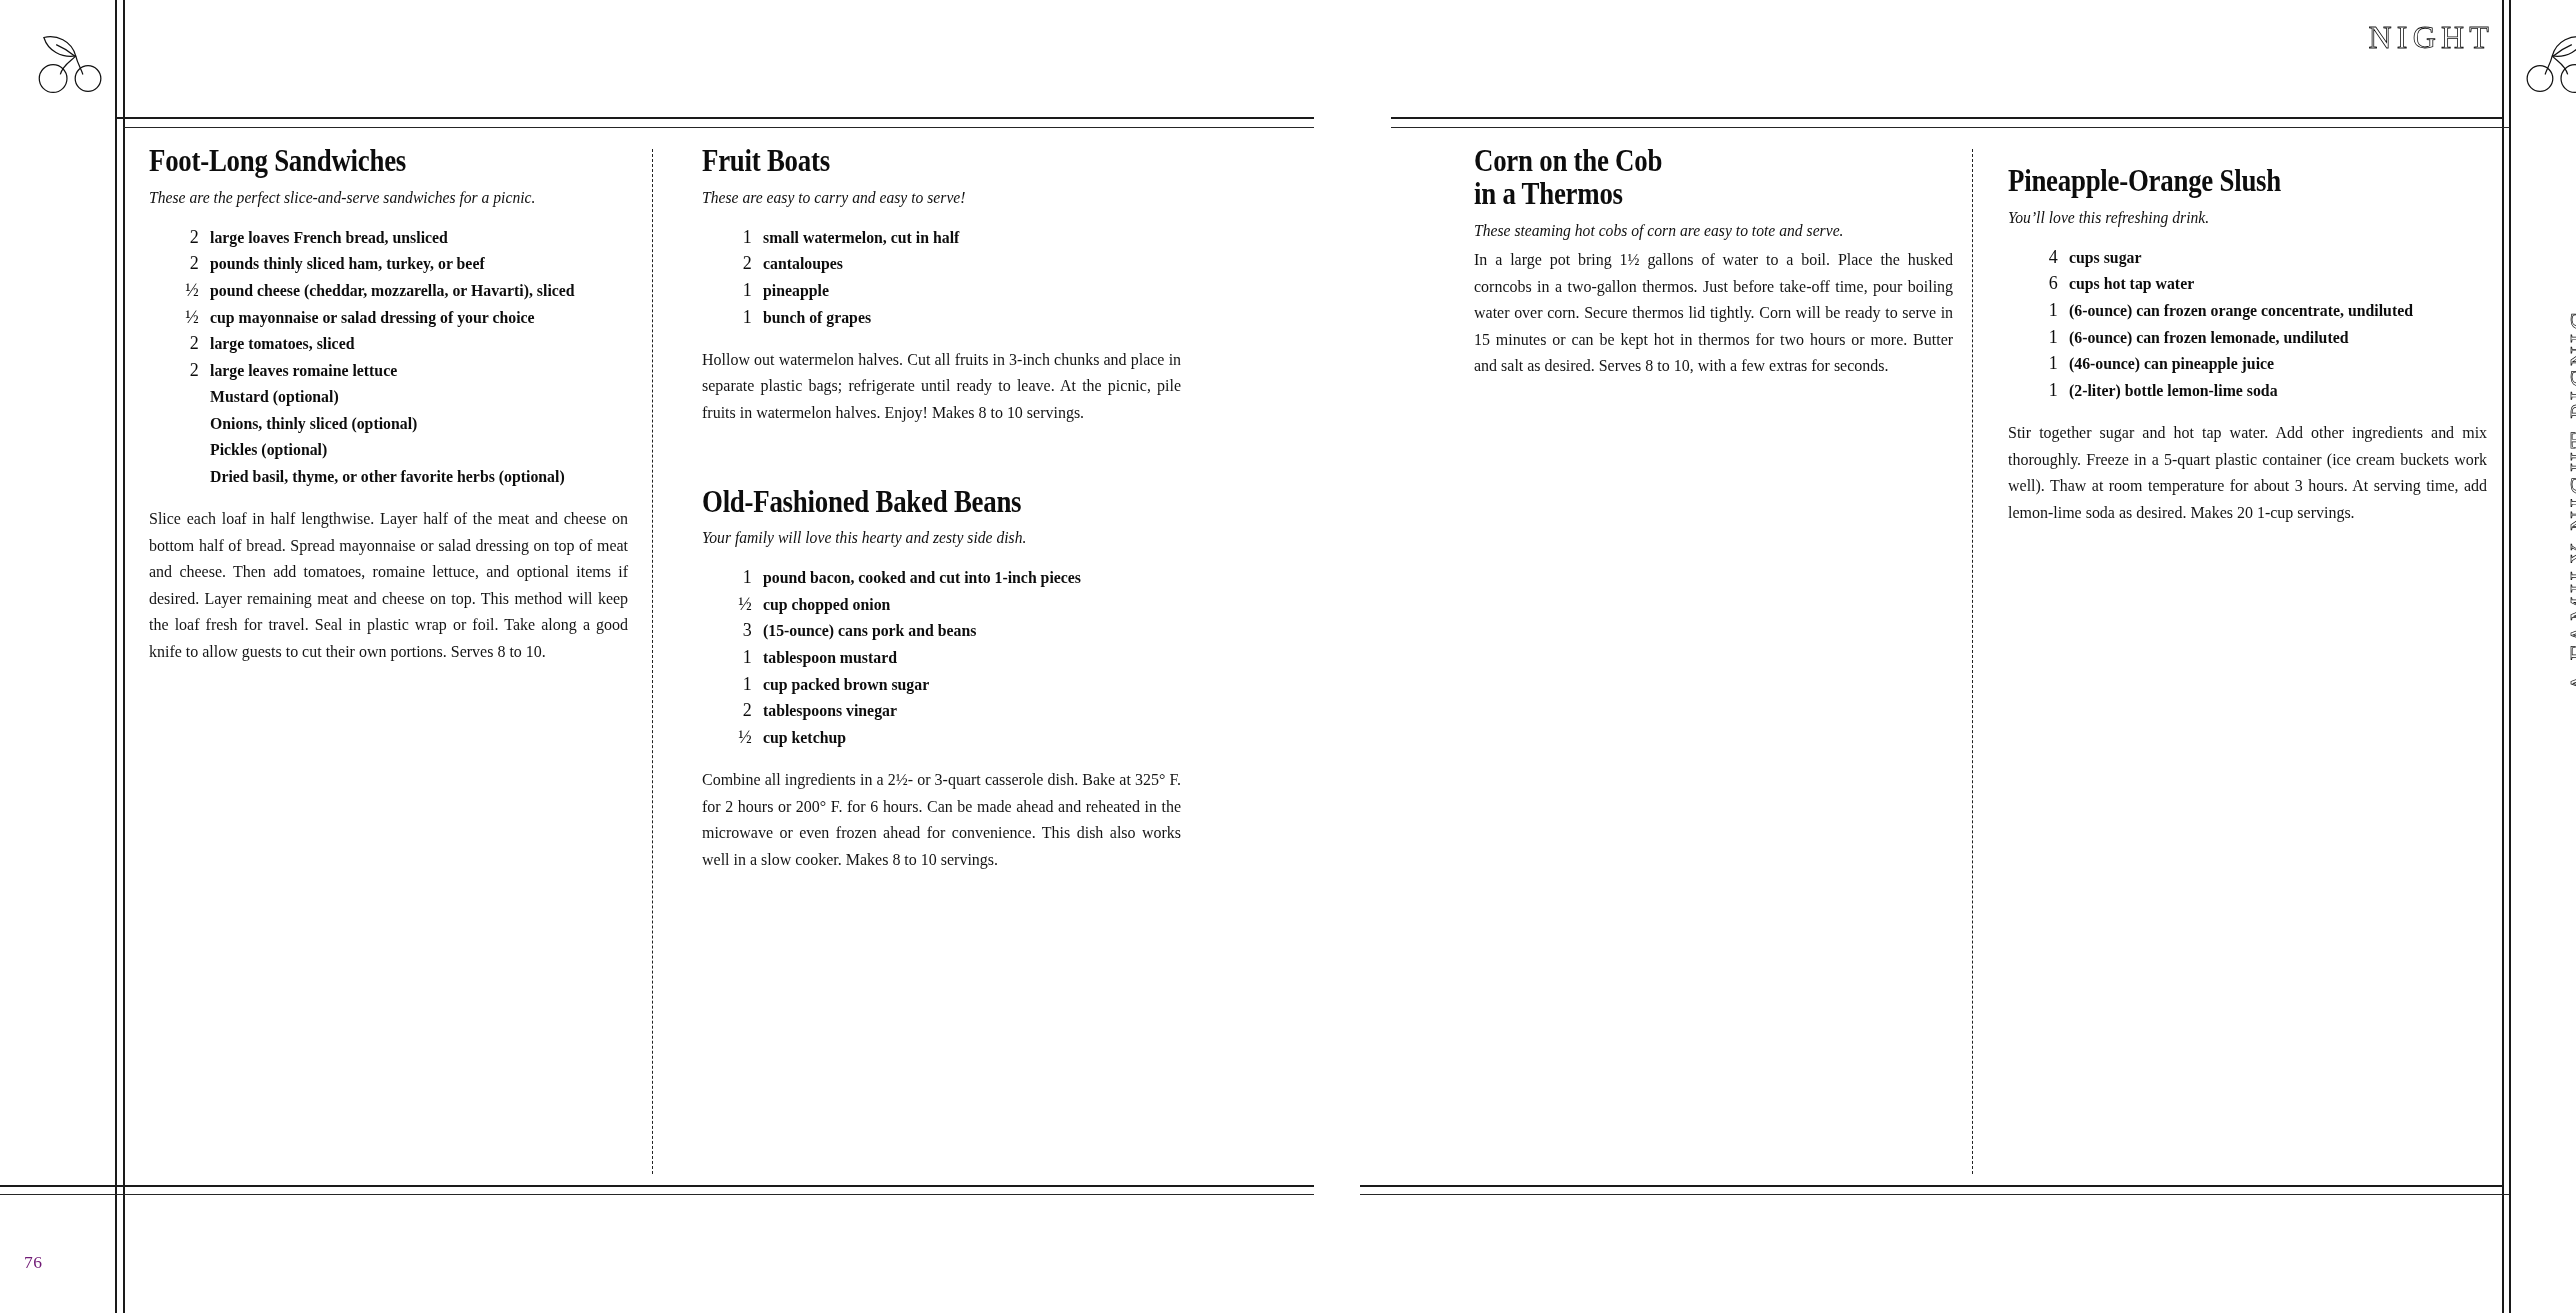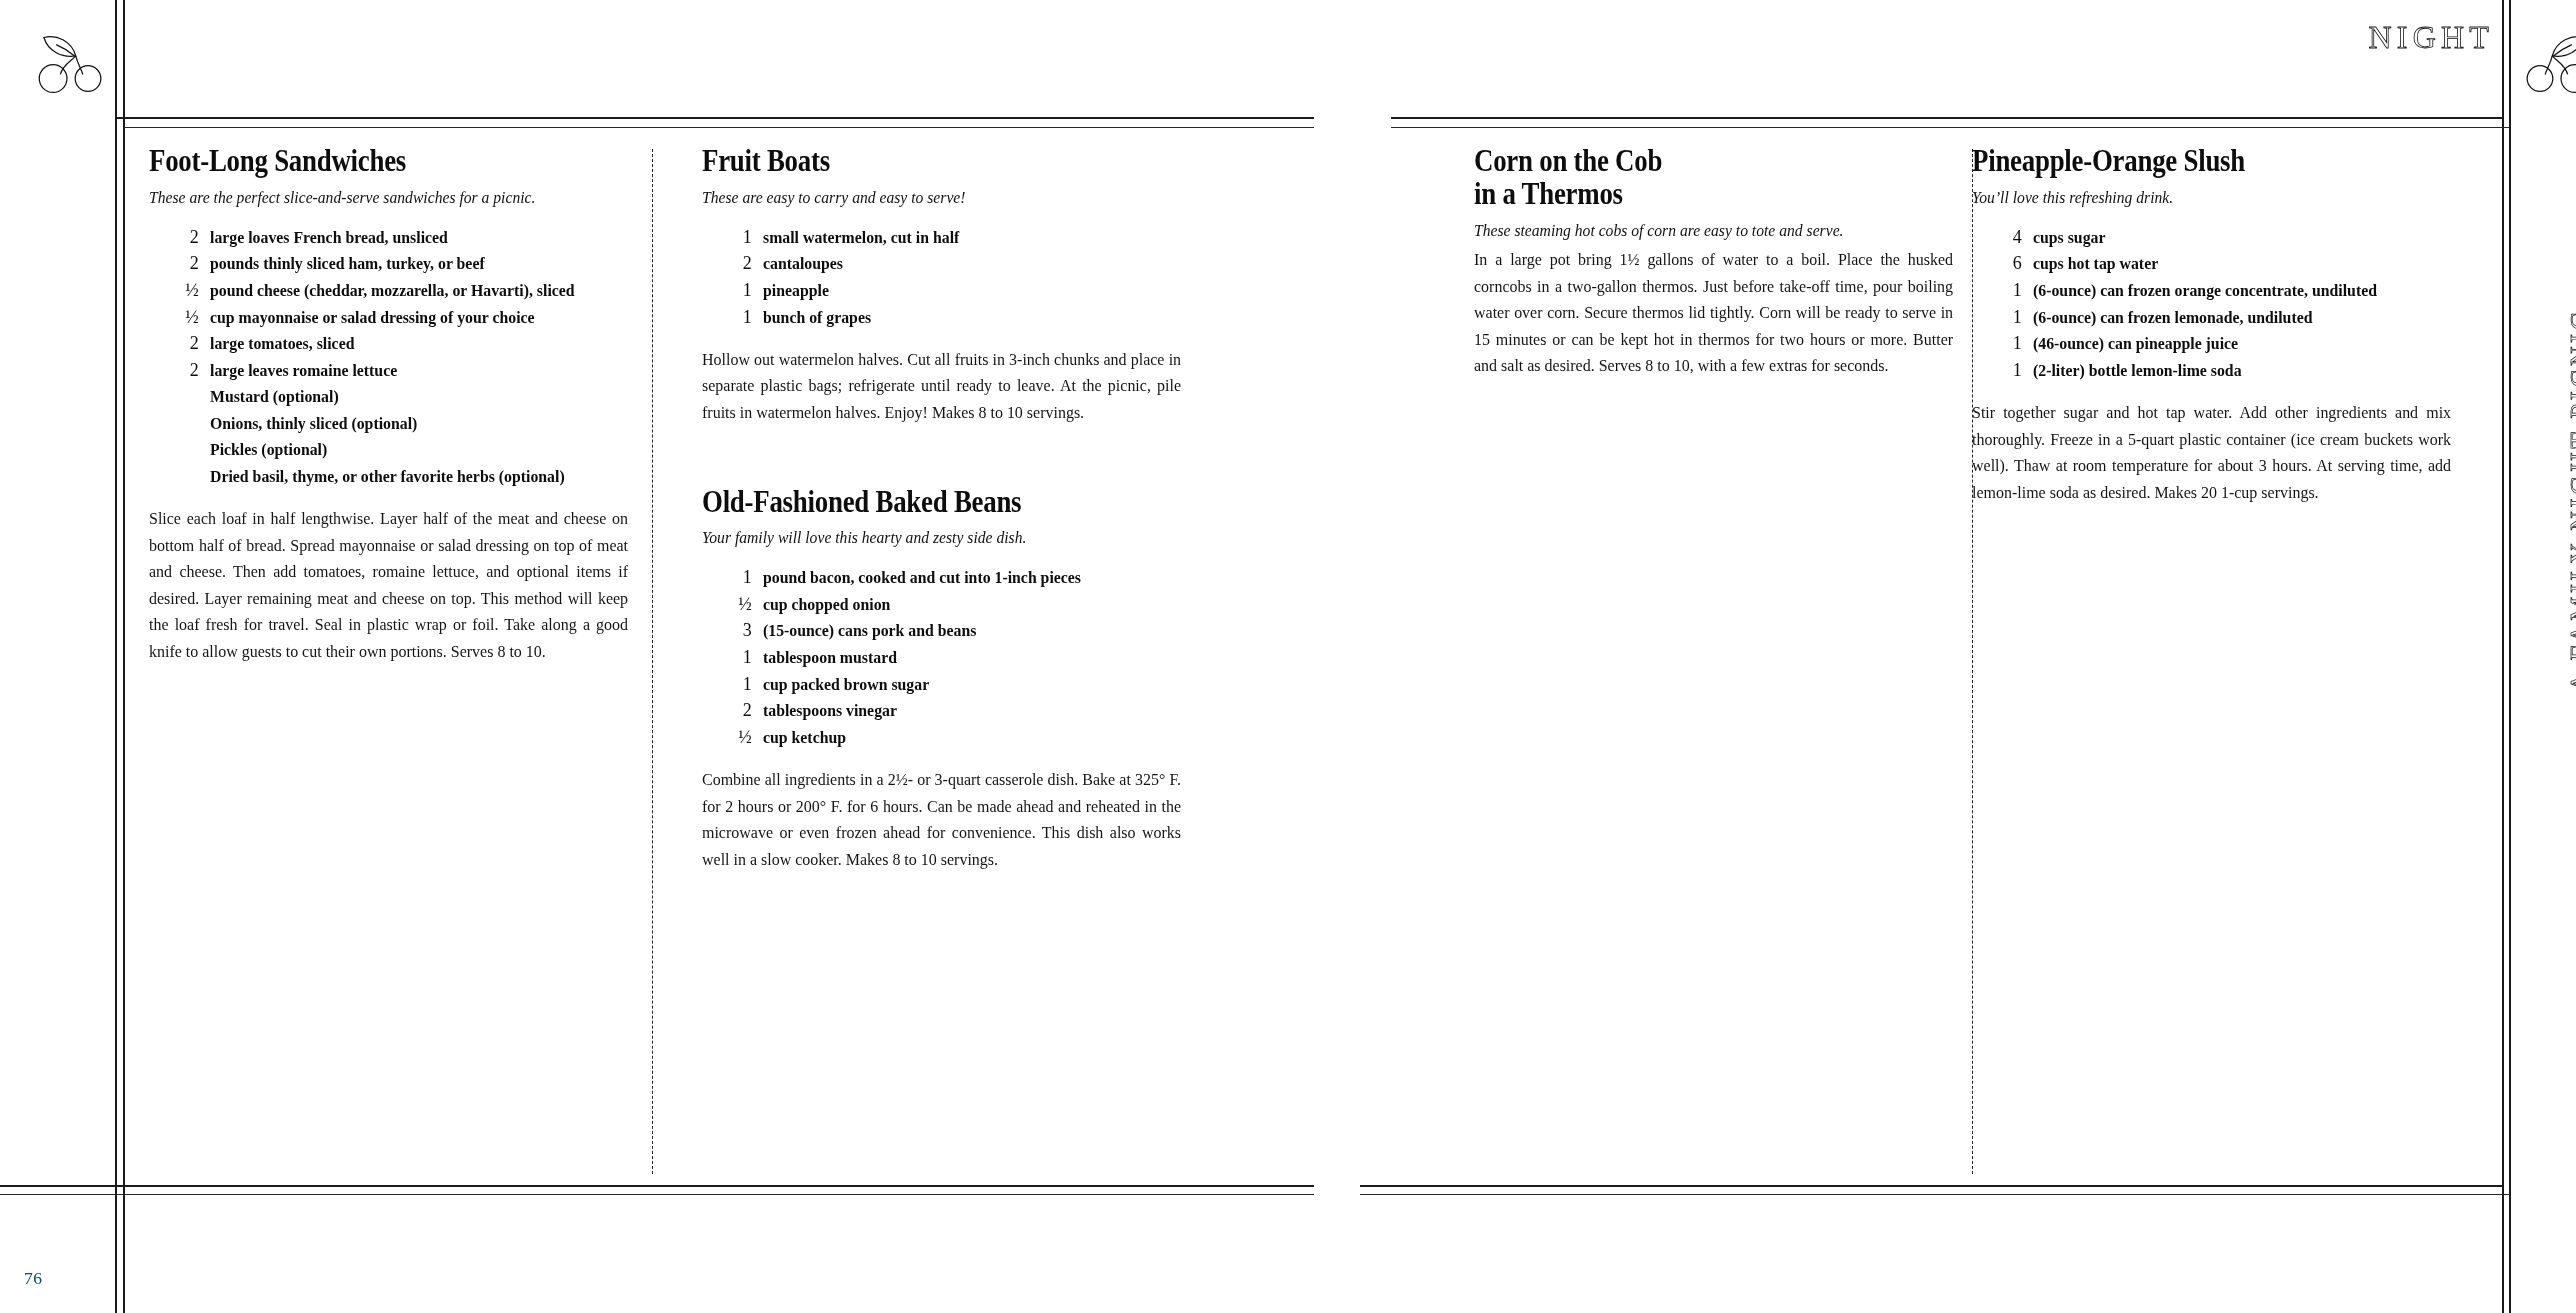--- a/index.html
+++ b/index.html
@@ -77,23 +77,23 @@
     letter-spacing: 3.6px;
     -webkit-text-stroke: 0.7px #111;
     -webkit-text-fill-color: #ffffff;
     color: #111;
     margin-top: 330px;
   }
 
   
   .folio {
     position: absolute;
-    bottom: 25px;
+    bottom: 41px;
     font-size: 17.5px;
-    color: #0c4a6e;
+    color: #701a75;
     font-family: "Liberation Serif", "DejaVu Serif", serif;
     letter-spacing: 0.5px;
   }
   .folio-left  { left: 24px; }
 
   
   .col {
     position: absolute;
     top: 144px;
     width: 479px;
@@ -359,21 +359,21 @@
 
       <div class="recipe">
         <h2 class="recipe-title">Corn on the Cob
 in a Thermos</h2>
         <p class="recipe-subtitle">These steaming hot cobs of corn are easy to tote and serve.</p>
         <p class="recipe-body">In a large pot bring 1½ gallons of water to a boil. Place the husked corncobs in a two-gallon thermos. Just before take-off time, pour boiling water over corn. Secure thermos lid tightly. Corn will be ready to serve in 15 minutes or can be kept hot in thermos for two hours or more. Butter and salt as desired. Serves 8 to 10, with a few extras for seconds.</p>
       </div>
 
     </div>
 
-    <div class="col" style="left:658px;">
+    <div class="col" style="left:694px;margin-top:20px;">
 
       <div class="recipe">
         <h2 class="recipe-title">Pineapple-Orange Slush</h2>
         <p class="recipe-subtitle">You’ll love this refreshing drink.</p>
         <ul class="ing-list">
             <li>
               <span class="ing-qty">4</span>
               <span class="ing-text">cups sugar</span>
             </li>
             <li>

